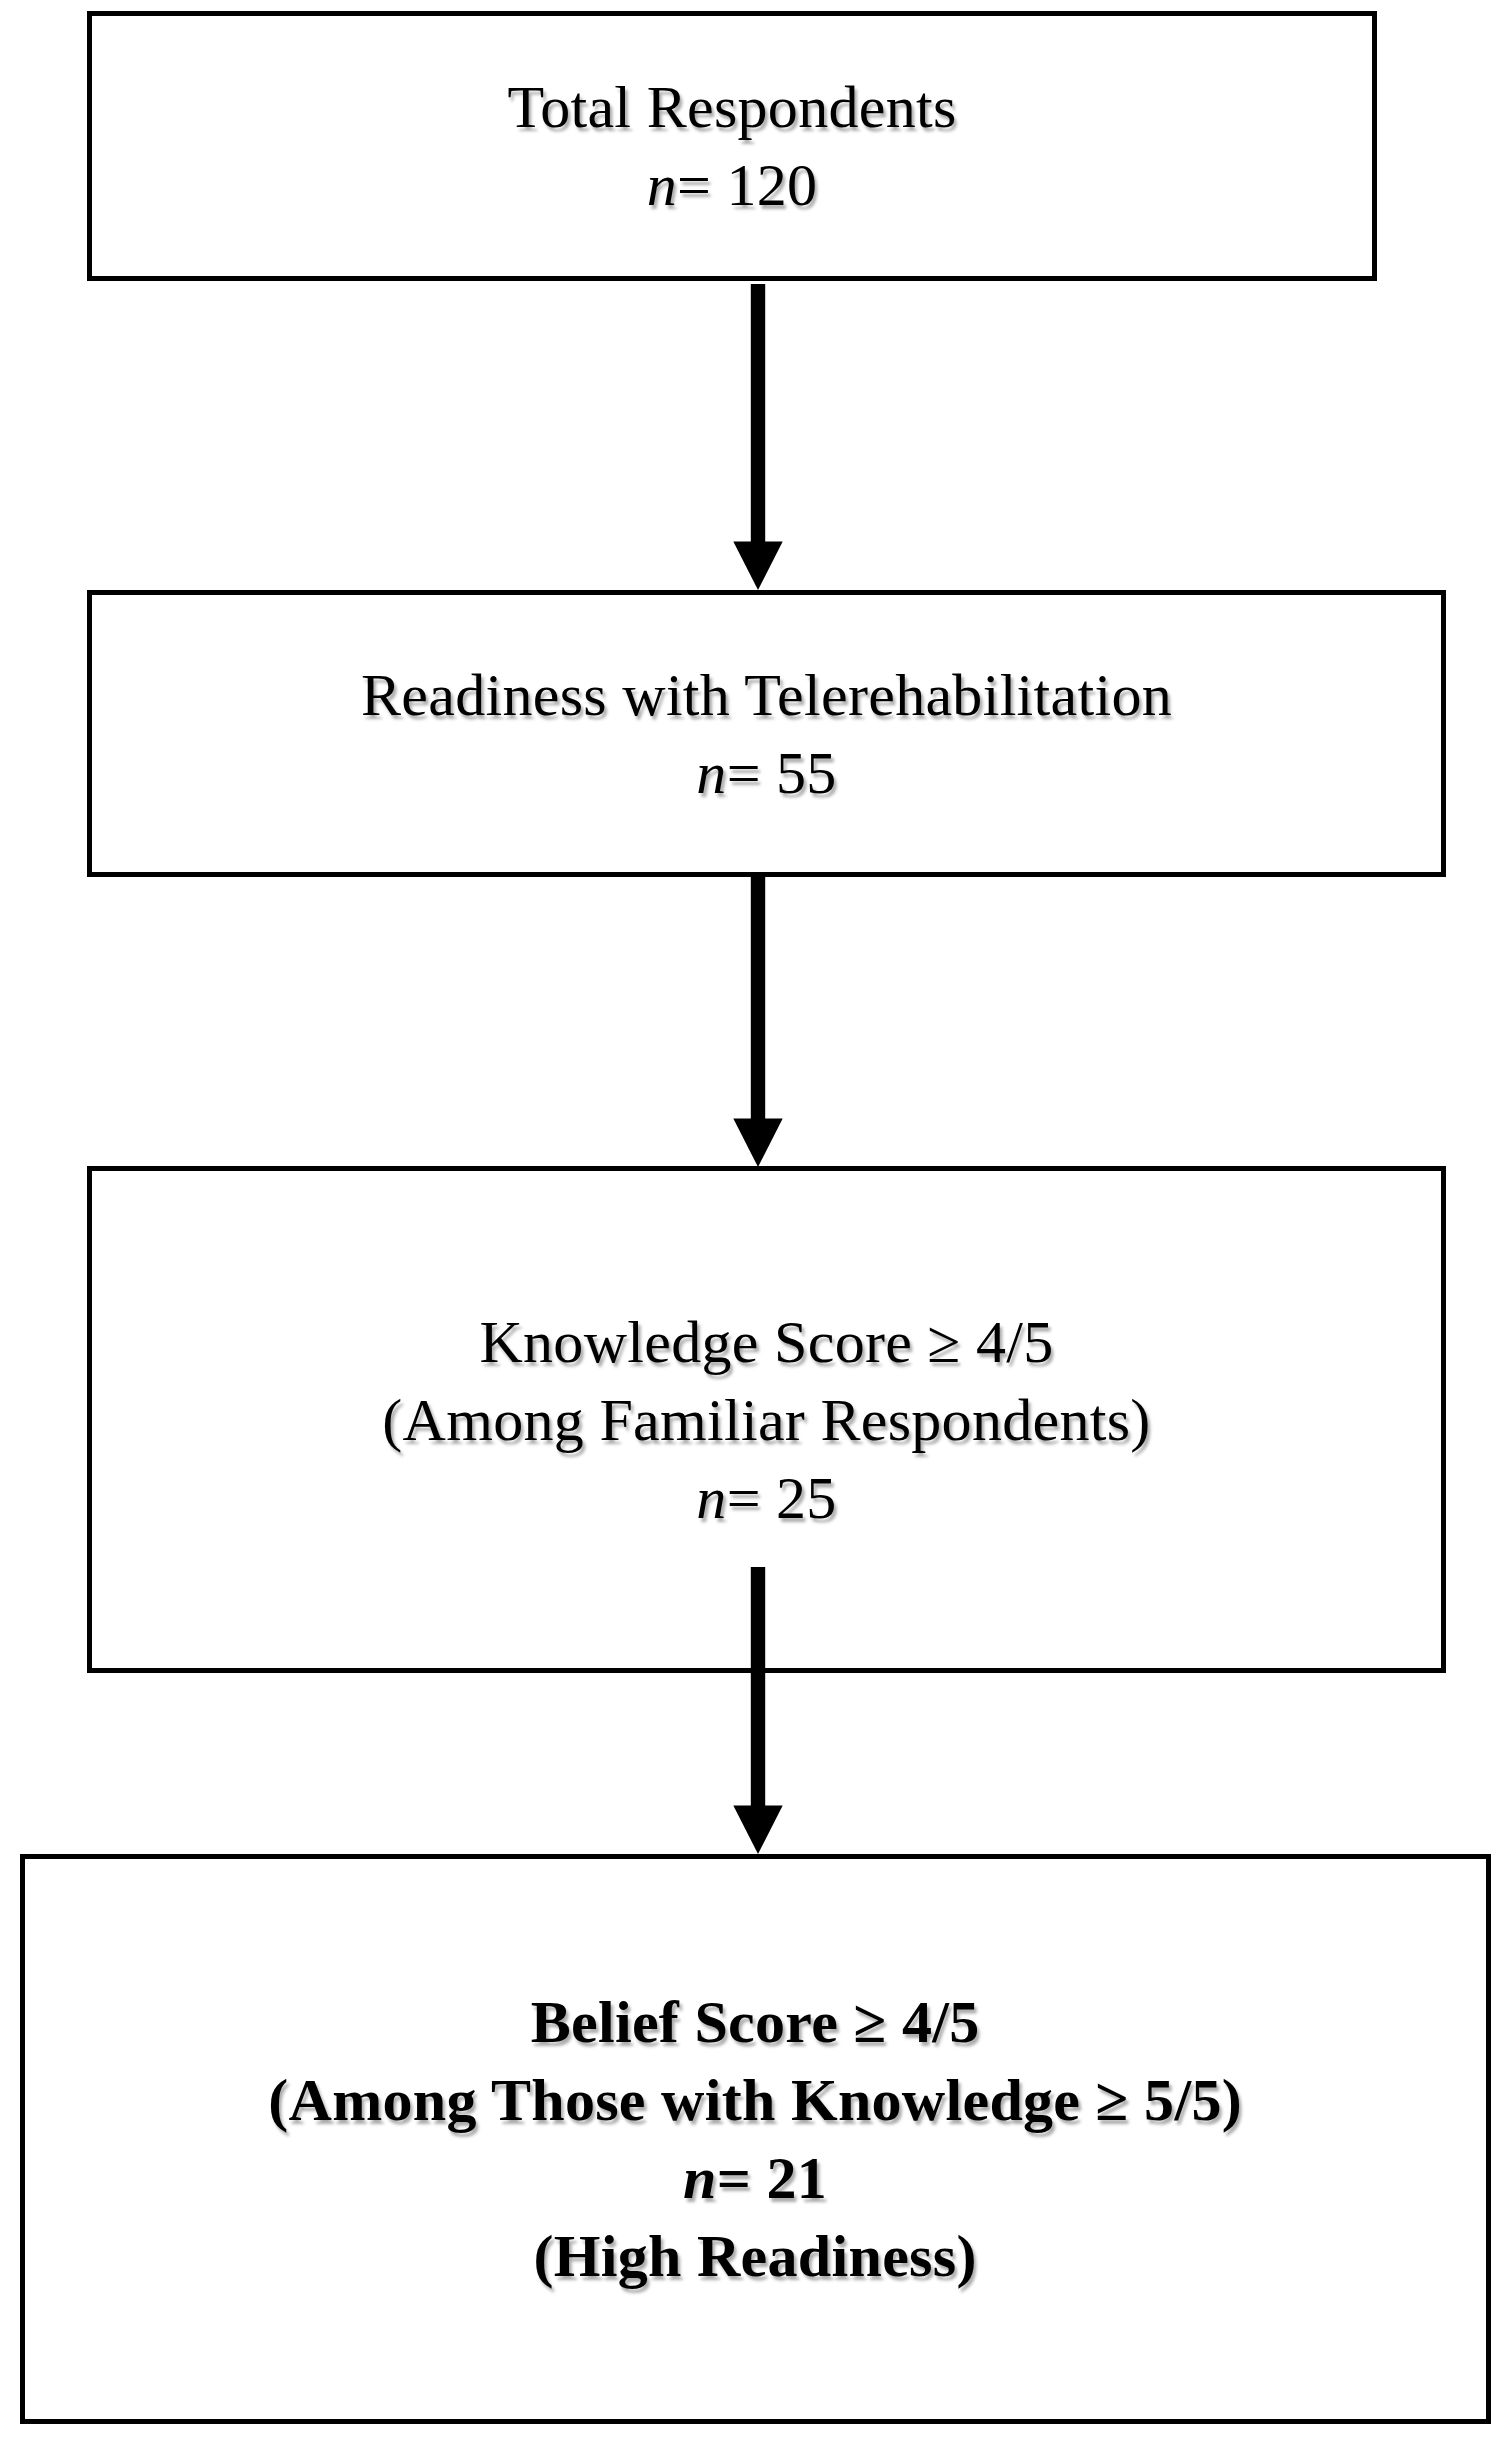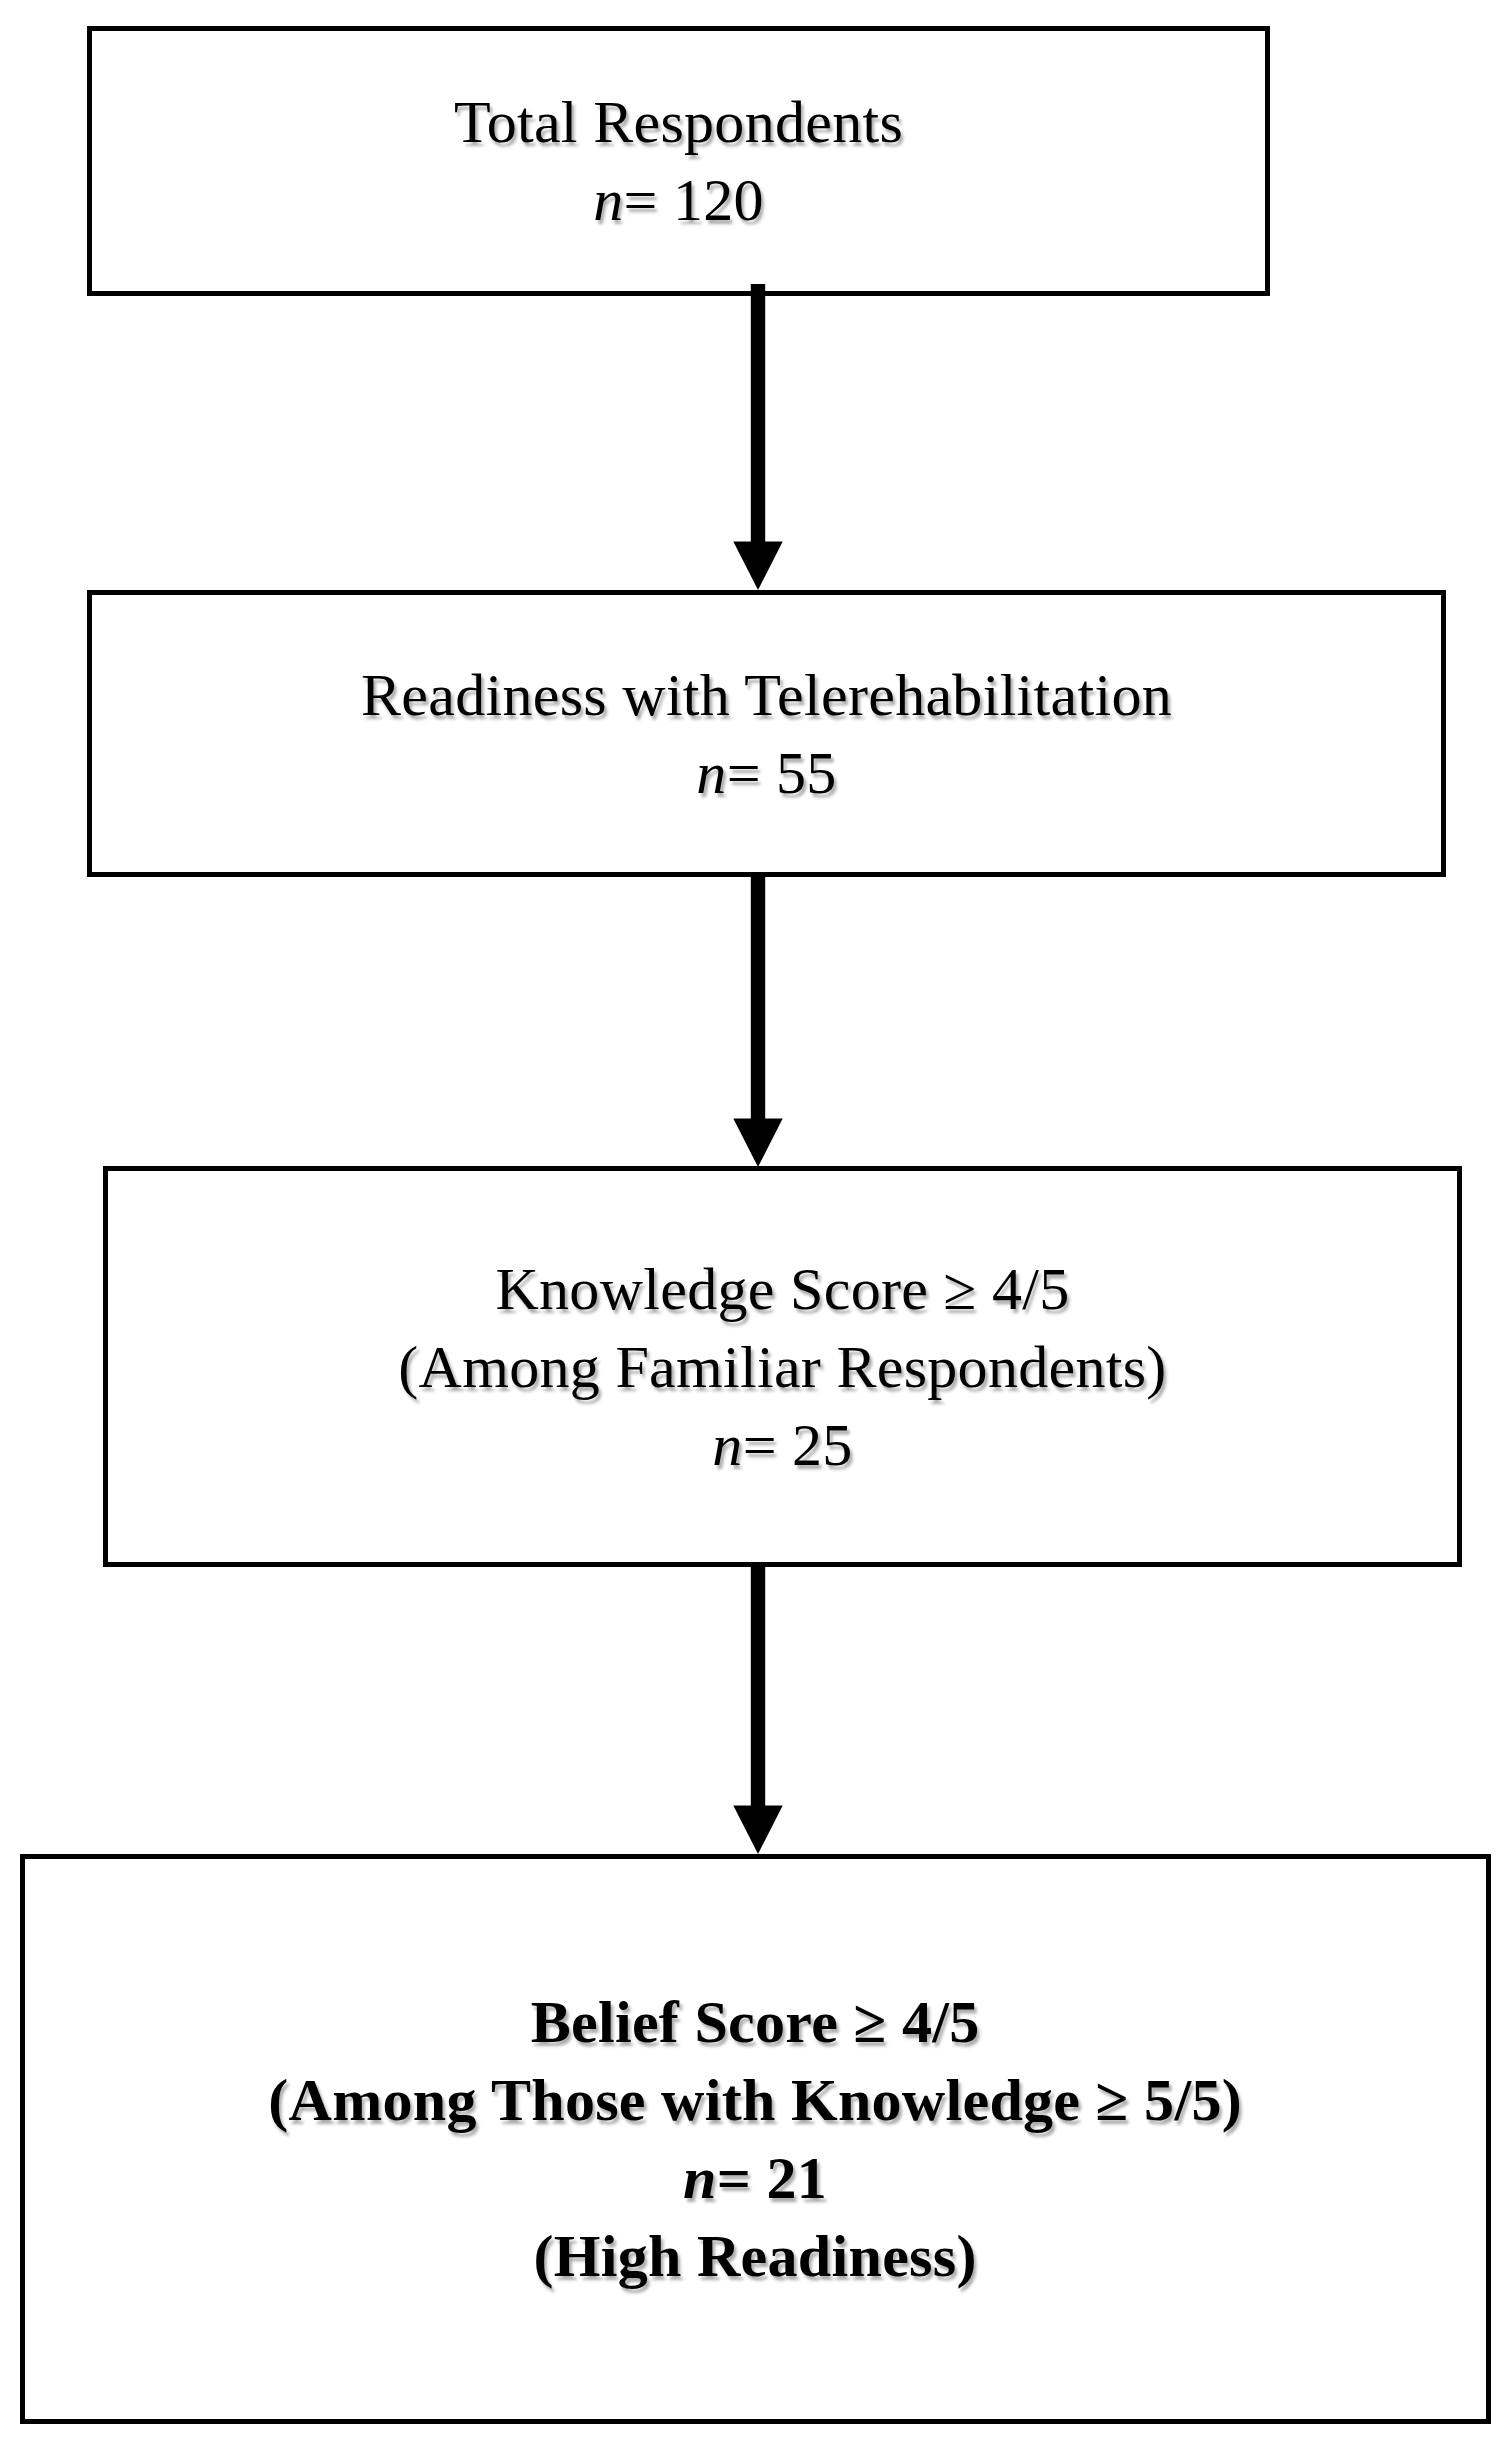--- a/index.html
+++ b/index.html
@@ -36,23 +36,23 @@
     letter-spacing: 0.3px;
     white-space: nowrap;
     text-shadow: 2.6px 3.6px 3.1px rgba(0,0,0,0.33);
   }
   .flow-box .line .n-italic {
     font-style: italic;
     font-family: "Liberation Serif", "DejaVu Serif", serif;
   }
 
   
-  #box-total-respondents      { left: 87px;  top: 26px;   width: 1183px; height: 270px; }
+  #box-total-respondents      { left: 87px;  top: 11px;   width: 1290px; height: 270px; }
   #box-familiar               { left: 87px;  top: 590px; width: 1359px; height: 287px; }
-  #box-knowledge-score        { left: 87px;  top: 1166px; width: 1359px; height: 401px; margin-left: 16px; }
+  #box-knowledge-score        { left: 87px;  top: 1166px; width: 1359px; height: 507px; }
   #box-belief-score           { left: 19.6px;   top: 1854px; width: 1471px; height: 570px; font-weight: bold; }
 
   
   .flow-arrow {
     position: absolute;
     display: block;
   }
 
   #arrow-1 { left: 722px; top: 284px;  width: 72px; height: 306px; }
   #arrow-2 { left: 722px; top: 877px; width: 72px; height: 290px; }

